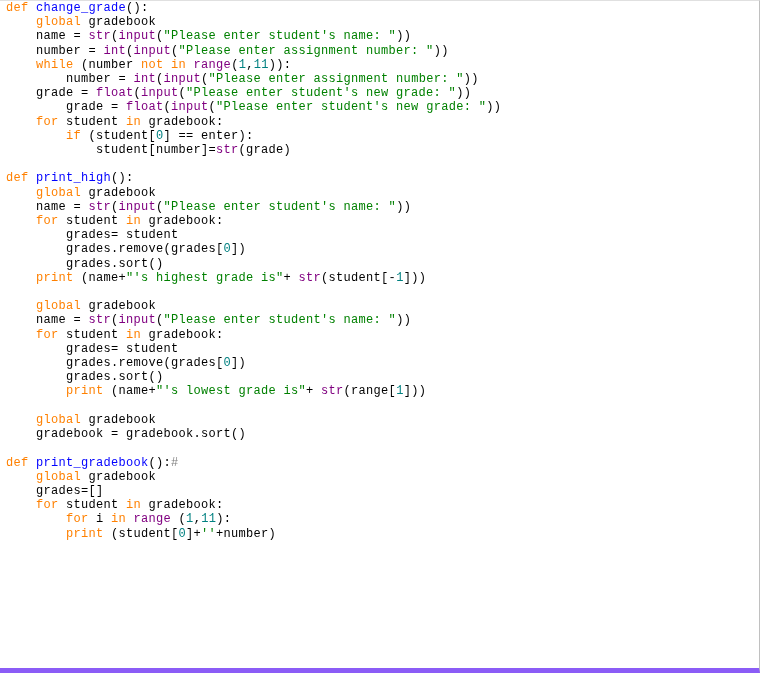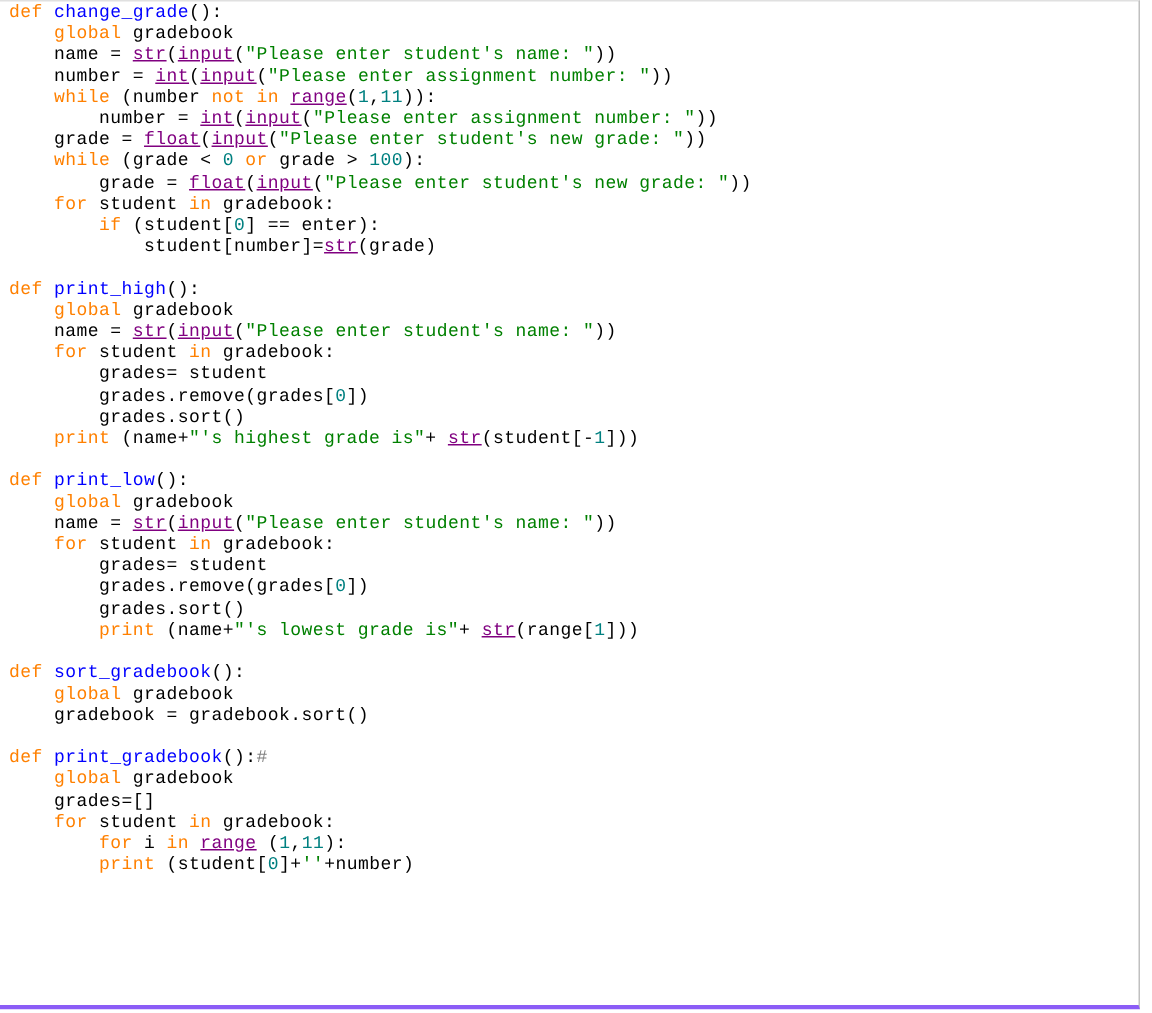--- a/index.html
+++ b/index.html
@@ -7,76 +7,73 @@
     padding: 0;
     font-family: "Courier New", monospace;
     font-size: 12px;
     background: #ffffff;
     width: 768px;
     overflow: hidden;
   }
   .code-container {
     border-right: 1px solid #c0c0c0;
     border-top: 1px solid #e0e0e0;
-    border-bottom: 3px solid #8b5cf6;
+    border-bottom: 5px solid #8b5cf6;
     padding: 0 4px 0 6px;
     width: 760px;
     height: 673px;
     overflow: hidden;
     box-sizing: border-box;
   }
   .line {
     white-space: pre;
     line-height: 14.2px;
     letter-spacing: 0.3px;
   }
   .kw { color: #ff8000; }
   .fn { color: #0000ff; }
-  .builtin { color: #800080; text-decoration: underline; }
+  .builtin { color: #800080; }
   .str { color: #008000; }
   .num { color: #008080; }
   .cmt { color: #808080; }
 </style>
 </head>
 <body>
 
 <div class="code-container">
 
 <div class="line"><span class="kw">def</span> <span class="fn">change_grade</span><span>():</span></div>
 <div class="line">    <span class="kw">global</span><span> gradebook</span></div>
 <div class="line"><span>    name = </span><span class="builtin">str</span><span>(</span><span class="builtin">input</span><span>(</span><span class="str">"Please enter student's name: "</span><span>)</span><span>)</span></div>
 <div class="line"><span>    number = </span><span class="builtin">int</span><span>(</span><span class="builtin">input</span><span>(</span><span class="str">"Please enter assignment number: "</span><span>)</span><span>)</span></div>
 <div class="line">    <span class="kw">while</span><span> (number </span><span class="kw">not</span><span> </span><span class="kw">in</span><span> </span><span class="builtin">range</span><span>(</span><span class="num">1</span><span>,</span><span class="num">11</span><span>)):</span></div>
 <div class="line"><span>        number = </span><span class="builtin">int</span><span>(</span><span class="builtin">input</span><span>(</span><span class="str">"Please enter assignment number: "</span><span>)</span><span>)</span></div>
 <div class="line"><span>    grade = </span><span class="builtin">float</span><span>(</span><span class="builtin">input</span><span>(</span><span class="str">"Please enter student's new grade: "</span><span>)</span><span>)</span></div>
-<div class="line">    <span class="kw">while</span><span> (grade &lt; </span><span class="num">0</span><span> </span><span class="kw">or</span><span> grade &gt; </span><span class="num">100</span><span>):</span></div>
 <div class="line"><span>        grade = </span><span class="builtin">float</span><span>(</span><span class="builtin">input</span><span>(</span><span class="str">"Please enter student's new grade: "</span><span>)</span><span>)</span></div>
 <div class="line">    <span class="kw">for</span><span> student </span><span class="kw">in</span><span> gradebook:</span></div>
 <div class="line">        <span class="kw">if</span><span> (student[</span><span class="num">0</span><span>] == enter):</span></div>
 <div class="line"><span>            student[number]=</span><span class="builtin">str</span><span>(grade)</span></div>
 <div class="line"><span></span>&nbsp;</div>
 <div class="line"><span class="kw">def</span> <span class="fn">print_high</span><span>():</span></div>
 <div class="line">    <span class="kw">global</span><span> gradebook</span></div>
 <div class="line"><span>    name = </span><span class="builtin">str</span><span>(</span><span class="builtin">input</span><span>(</span><span class="str">"Please enter student's name: "</span><span>)</span><span>)</span></div>
 <div class="line">    <span class="kw">for</span><span> student </span><span class="kw">in</span><span> gradebook:</span></div>
 <div class="line"><span>        grades= student</span></div>
 <div class="line"><span>        grades.remove(grades[</span><span class="num">0</span><span>])</span></div>
 <div class="line"><span>        grades.sort()</span></div>
 <div class="line">    <span class="kw">print</span><span> (name+</span><span class="str">"'s highest grade is"</span><span>+ </span><span class="builtin">str</span><span>(student[-</span><span class="num">1</span><span>]))</span></div>
 <div class="line"><span></span>&nbsp;</div>
-<div class="line"><span class="kw">def</span> <span class="fn">print_low</span><span>():</span></div>
 <div class="line">    <span class="kw">global</span><span> gradebook</span></div>
 <div class="line"><span>    name = </span><span class="builtin">str</span><span>(</span><span class="builtin">input</span><span>(</span><span class="str">"Please enter student's name: "</span><span>)</span><span>)</span></div>
 <div class="line">    <span class="kw">for</span><span> student </span><span class="kw">in</span><span> gradebook:</span></div>
 <div class="line"><span>        grades= student</span></div>
 <div class="line"><span>        grades.remove(grades[</span><span class="num">0</span><span>])</span></div>
 <div class="line"><span>        grades.sort()</span></div>
 <div class="line">        <span class="kw">print</span><span> (name+</span><span class="str">"'s lowest grade is"</span><span>+ </span><span class="builtin">str</span><span>(range[</span><span class="num">1</span><span>]))</span></div>
 <div class="line"><span></span>&nbsp;</div>
-<div class="line"><span class="kw">def</span> <span class="fn">sort_gradebook</span><span>():</span></div>
 <div class="line">    <span class="kw">global</span><span> gradebook</span></div>
 <div class="line"><span>    gradebook = gradebook.sort()</span></div>
 <div class="line"><span></span>&nbsp;</div>
 <div class="line"><span class="kw">def</span> <span class="fn">print_gradebook</span><span>():</span><span class="cmt">#</span></div>
 <div class="line">    <span class="kw">global</span><span> gradebook</span></div>
 <div class="line"><span>    grades=[]</span></div>
 <div class="line">    <span class="kw">for</span><span> student </span><span class="kw">in</span><span> gradebook:</span></div>
 <div class="line">        <span class="kw">for</span><span> i </span><span class="kw">in</span><span> </span><span class="builtin">range</span><span> (</span><span class="num">1</span><span>,</span><span class="num">11</span><span>):</span></div>
 <div class="line">        <span class="kw">print</span><span> (student[</span><span class="num">0</span><span>]+</span><span class="str">''</span><span>+number)</span></div>
 

